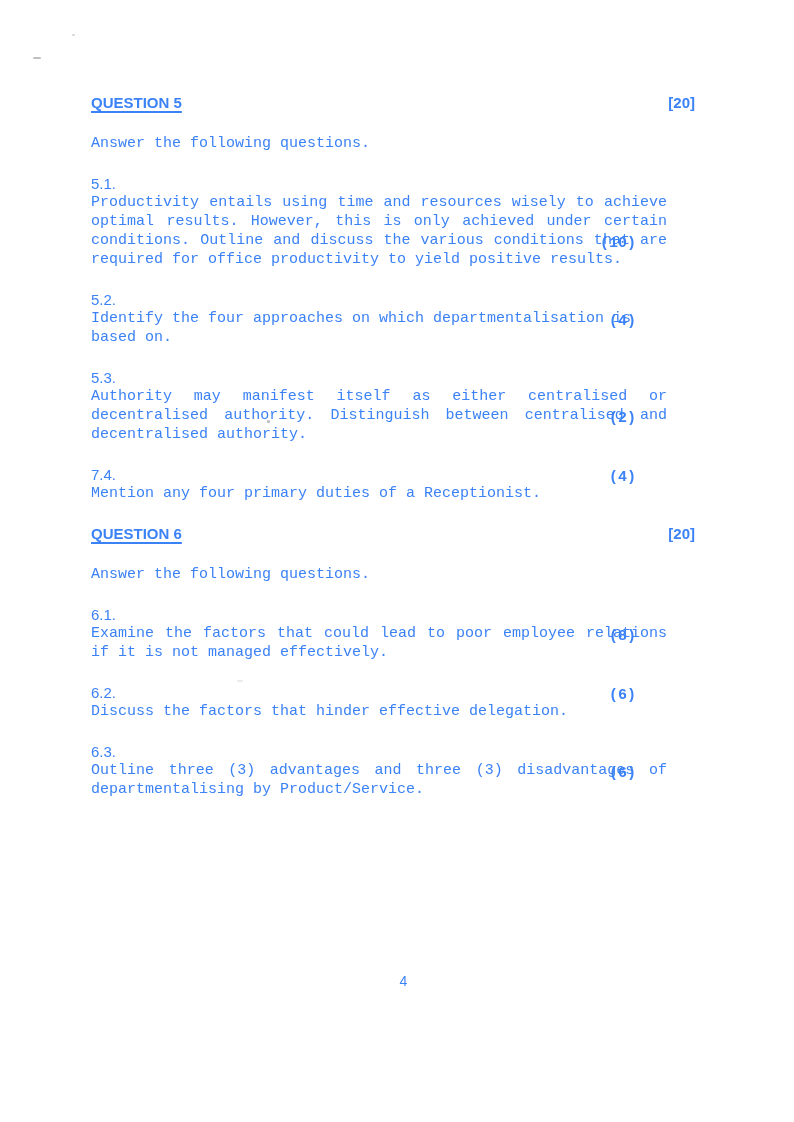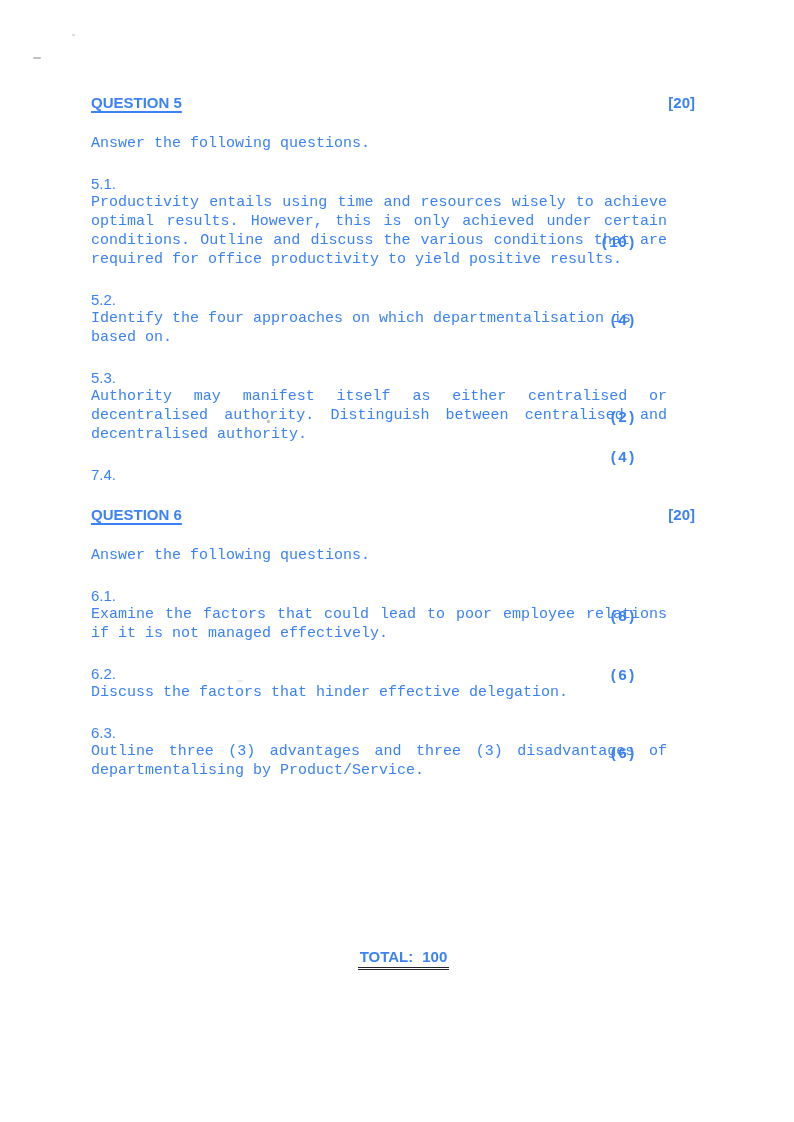--- a/index.html
+++ b/index.html
@@ -119,20 +119,21 @@
       <span class="q-num">5.3.</span>
       <div class="q-body justify">
         <span>Authority may manifest itself as either centralised or decentralised authority. Distinguish between centralised and decentralised authority.</span>
         <span class="q-mark">(2)</span>
       </div>
     </div>
 
     <div class="q-item">
       <span class="q-num">7.4.</span>
       <div class="q-body">
+        <span>Mention any four primary duties of a Receptionist.</span>
         <span class="q-mark">(4)</span>
       </div>
     </div>
   </section>
 
   <section>
     <div class="sec-head">
       <span class="h-title">QUESTION 6</span>
       <span class="h-marks">[20]</span>
     </div>
@@ -156,23 +157,20 @@
 
     <div class="q-item">
       <span class="q-num">6.3.</span>
       <div class="q-body justify">
         <span>Outline three (3) advantages and three (3) disadvantages of departmentalising by Product/Service.</span>
         <span class="q-mark">(6)</span>
       </div>
     </div>
   </section>
 
-  <div class="total-row">
-    <span class="total-inner"><span>TOTAL:</span><span class="total-value">100</span></span>
-  </div>
 
   <div class="page-num">4</div>
 
   <div class="artifact a1"></div>
   <div class="artifact a2"></div>
   <div class="artifact a3"></div>
   <div class="artifact a4"></div>
 
 </div>
 

